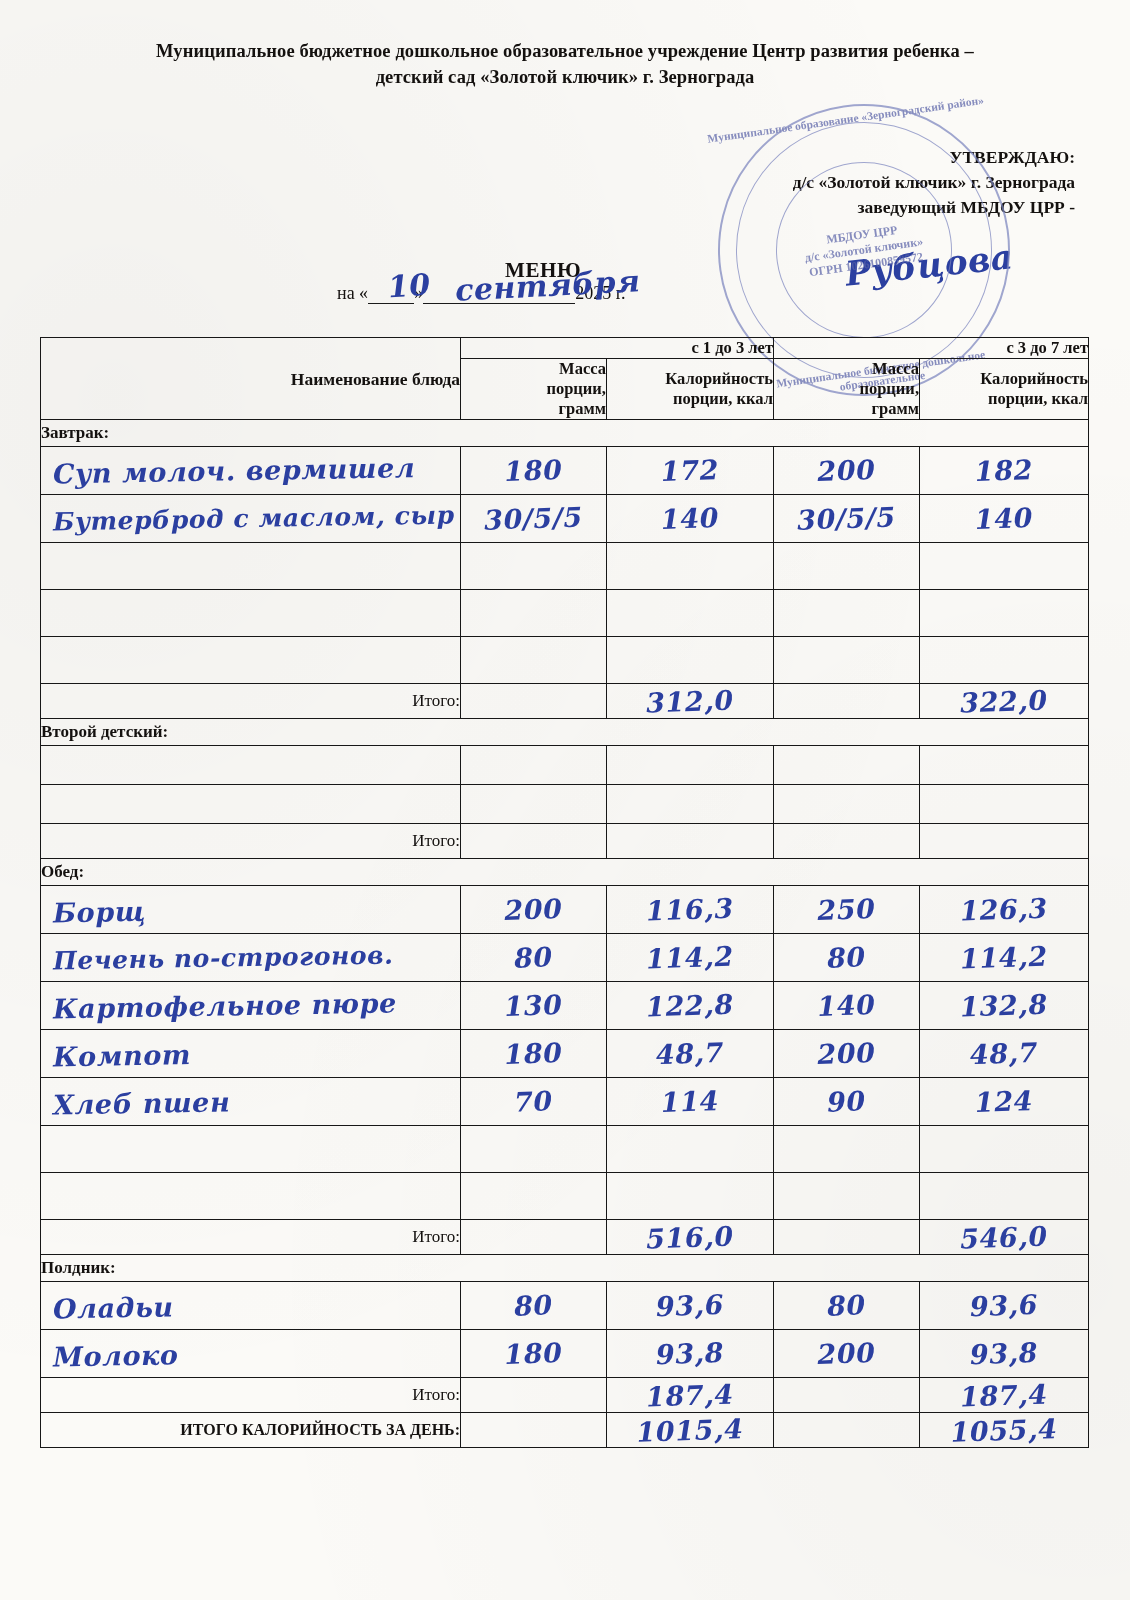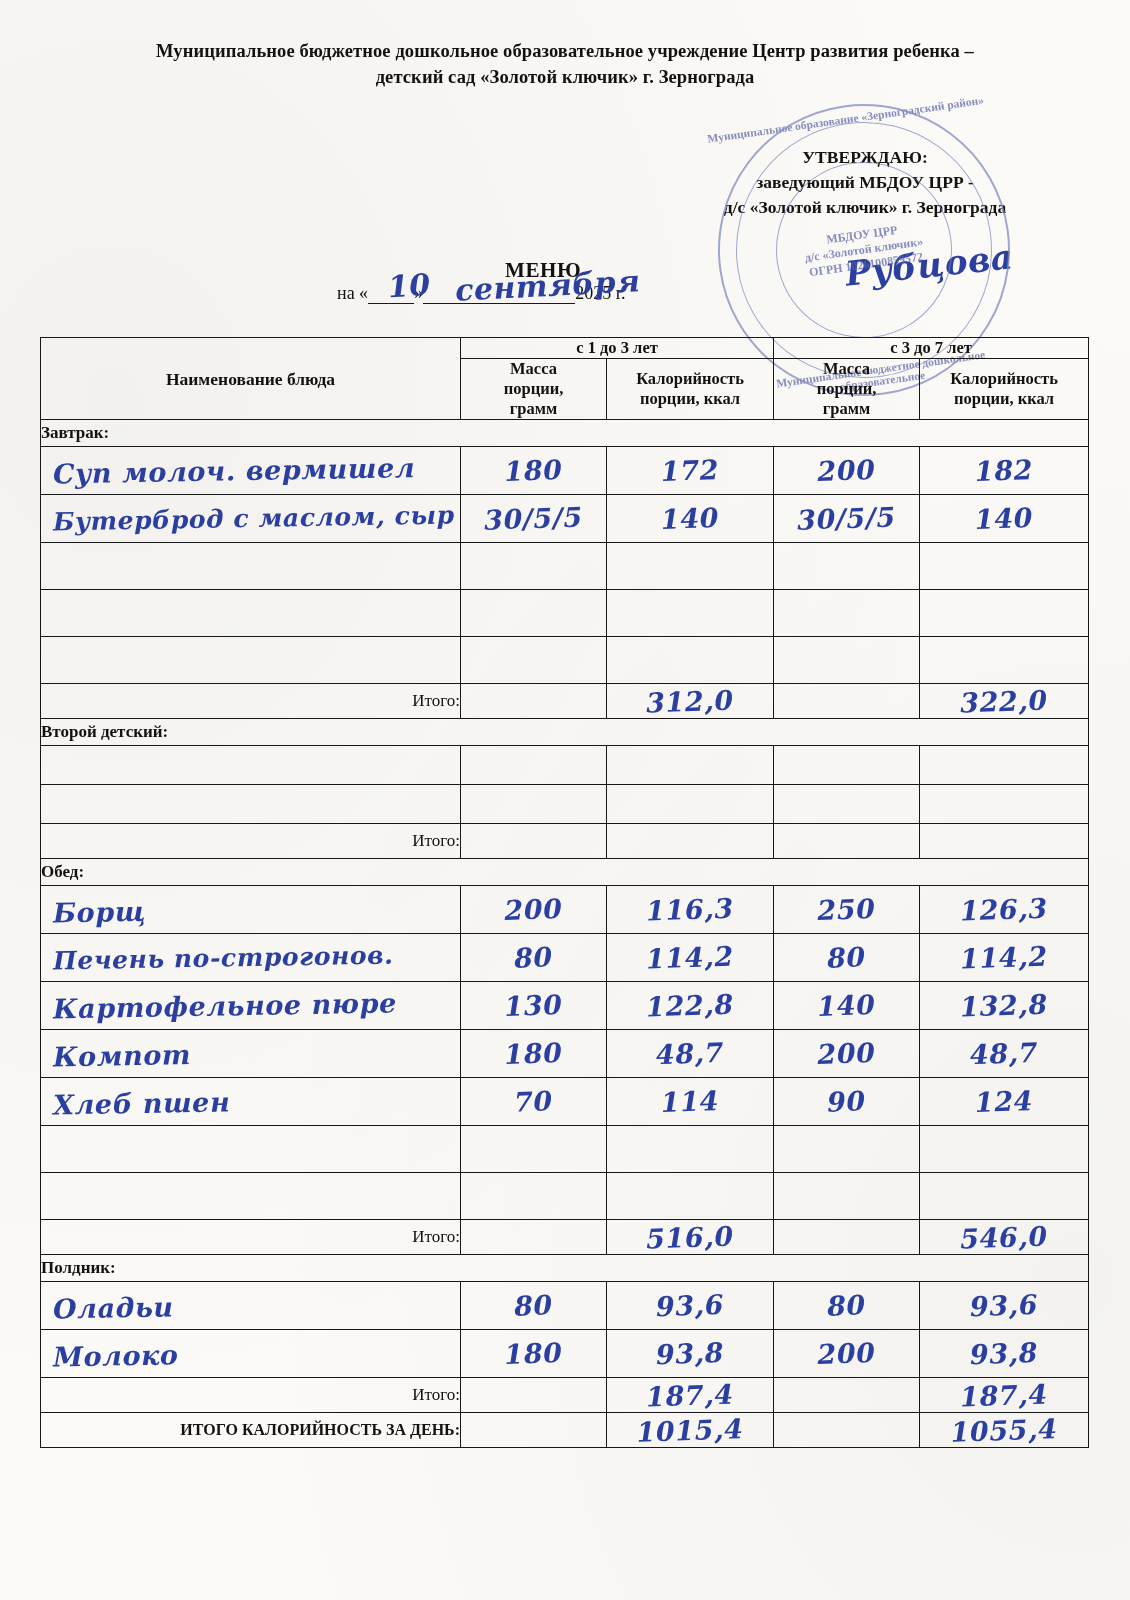--- a/index.html
+++ b/index.html
@@ -35,21 +35,21 @@
     font-weight: 600;
     letter-spacing: .1px;
   }
   .org-title .l2 { display: block; }
 
   .approve-block {
     position: absolute;
     top: 145px;
     right: 55px;
     width: 420px;
-    text-align: center;
+    text-align: right;
     font-size: 17.5px;
     line-height: 25px;
     font-weight: 700;
   }
   .approve-block .sub {
     font-weight: 600;
   }
   .approve-block .name {
     font-weight: 700;
   }
@@ -178,21 +178,21 @@
   }
   .c-name { width: 420px; }
   .c-m1   { width: 146px; }
   .c-k1   { width: 167px; }
   .c-m2   { width: 146px; }
   .c-k2   { width: 169px; }
 
   th.hdr {
     font-size: 16.5px;
     font-weight: 700;
-    text-align: center;
+    text-align: right;
     line-height: 20px;
     padding: 4px 2px;
   }
   th.hdr-name {
     font-size: 17.5px;
     font-weight: 700;
   }
   td.section {
     font-size: 17px;
     font-weight: 700;
@@ -254,22 +254,22 @@
 
 <div class="page">
 
   <div class="org-title">
     <span>Муниципальное бюджетное дошкольное  образовательное учреждение Центр развития ребенка –</span>
     <span class="l2">детский сад «Золотой ключик» г. Зернограда</span>
   </div>
 
   <div class="approve-block">
     <div>УТВЕРЖДАЮ:</div>
+    <div class="sub">д/с «Золотой ключик» г. Зернограда</div>
     <div class="sub">заведующий МБДОУ ЦРР -</div>
-    <div class="sub">д/с «Золотой ключик» г. Зернограда</div>
   </div>
 
   <div class="menu-word">МЕНЮ</div>
 
   <div class="date-line">
     <span>на «</span><span class="blank"></span><span>»</span><span class="blank-long"></span><span>2025 г.</span>
   </div>
 
   <div class="hand hw-day">10</div>
   <div class="hand hw-month">сентября</div>

